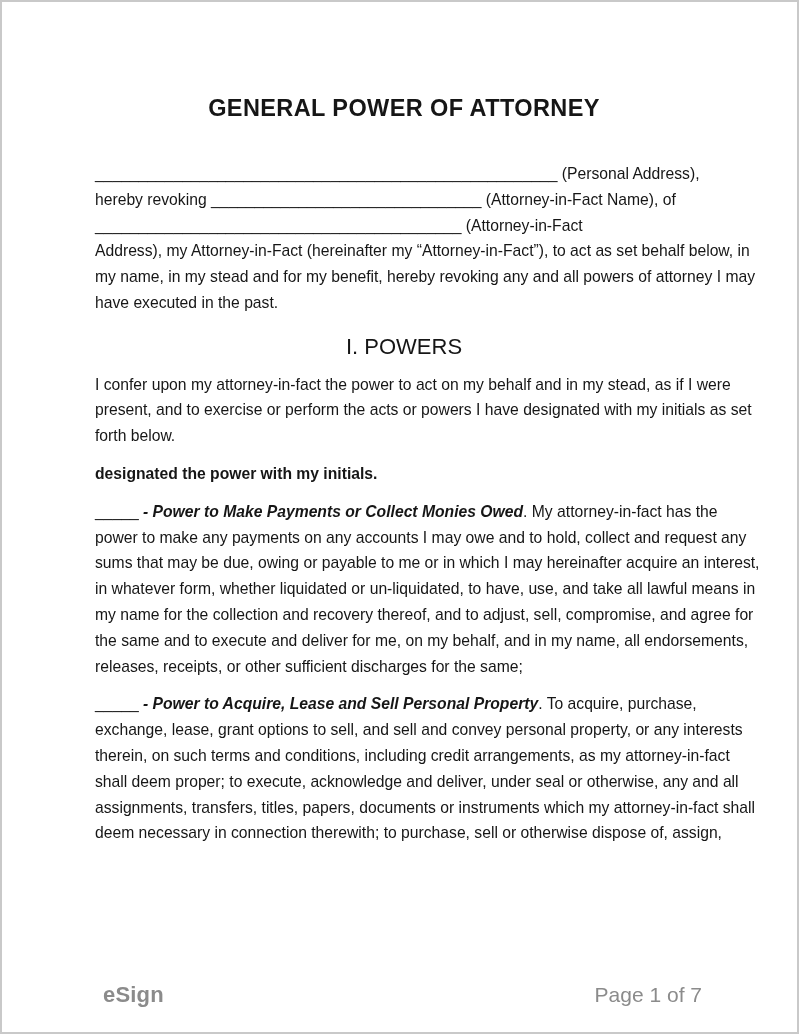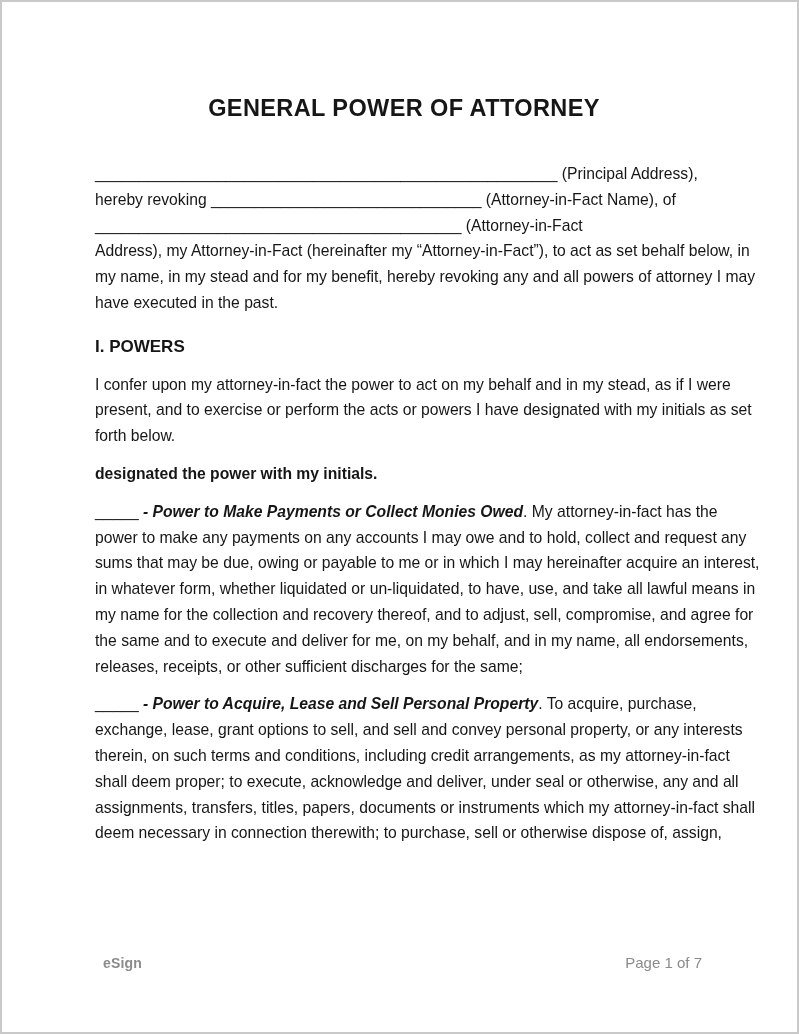--- a/index.html
+++ b/index.html
@@ -21,55 +21,57 @@
     text-align: center;
     line-height: 30px;
     letter-spacing: 0.4px;
     white-space: nowrap;
   }
   .para { margin-top: 12px; font-size: 15.7px; line-height: 25.8px; }
   .para.first { margin-top: 38px; }
   .line { white-space: nowrap; }
   .heading {
     margin-top: 18px;
-    font-size: 17px;
-    font-weight: bold;
+    font-size: 22px;
+    font-weight: normal;
+    text-align: center;
     line-height: 25.8px;
     white-space: nowrap;
   }
   .bold { font-weight: bold; font-style: italic; }
   .para.allbold .line { font-weight: bold; }
   .underline { text-decoration: underline; }
   .footer {
     position: absolute;
     left: 101px;
     right: 95px;
     top: 952px;
     display: flex;
     justify-content: space-between;
     align-items: baseline;
   }
   .brand {
     color: #8b8b8b;
-    font-size: 14px;
+    font-size: 22px;
     font-weight: bold;
     letter-spacing: 0.2px;
+    margin-top: 28px;
   }
-  .pagenum { color: #8b8b8b; font-size: 15px; }
+  .pagenum { color: #8b8b8b; font-size: 21px; }
 </style>
 </head>
 <body>
 
 <div class="page">
   <div class="content">
 
     <div class="title">GENERAL POWER OF ATTORNEY</div>
 
     <div class="para first">
-      <div class="line">_____________________________________________________ (Principal Address),</div>
+      <div class="line">_____________________________________________________ (Personal Address),</div>
       <div class="line">hereby revoking _______________________________ (Attorney-in-Fact Name), of</div>
       <div class="line">__________________________________________ (Attorney-in-Fact</div>
       <div class="line">Address), my Attorney-in-Fact (hereinafter my “Attorney-in-Fact”), to act as set behalf below, in</div>
       <div class="line">my name, in my stead and for my benefit, hereby revoking any and all powers of attorney I may</div>
       <div class="line">have executed in the past.</div>
     </div>
 
     <div class="heading">I. POWERS</div>
 
     <div class="para">

